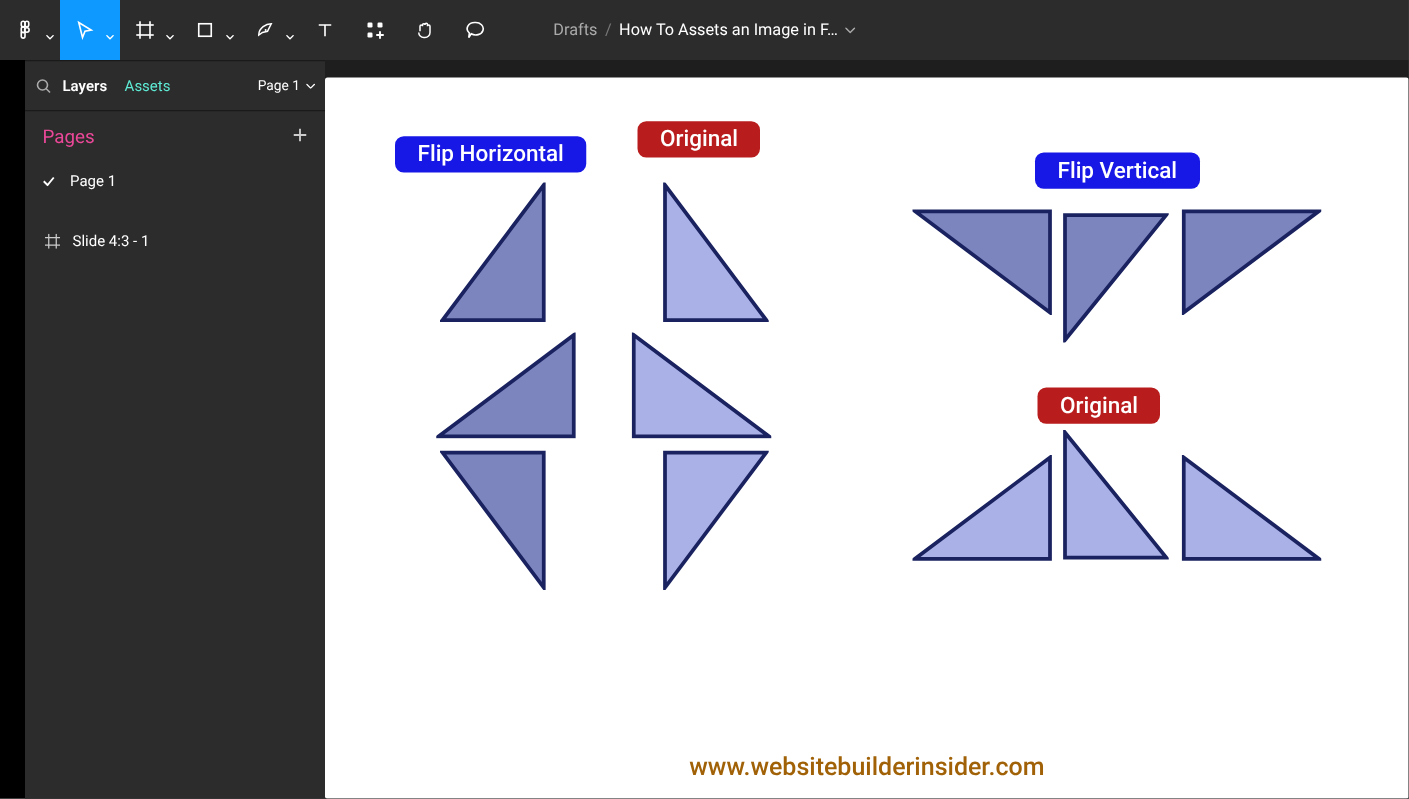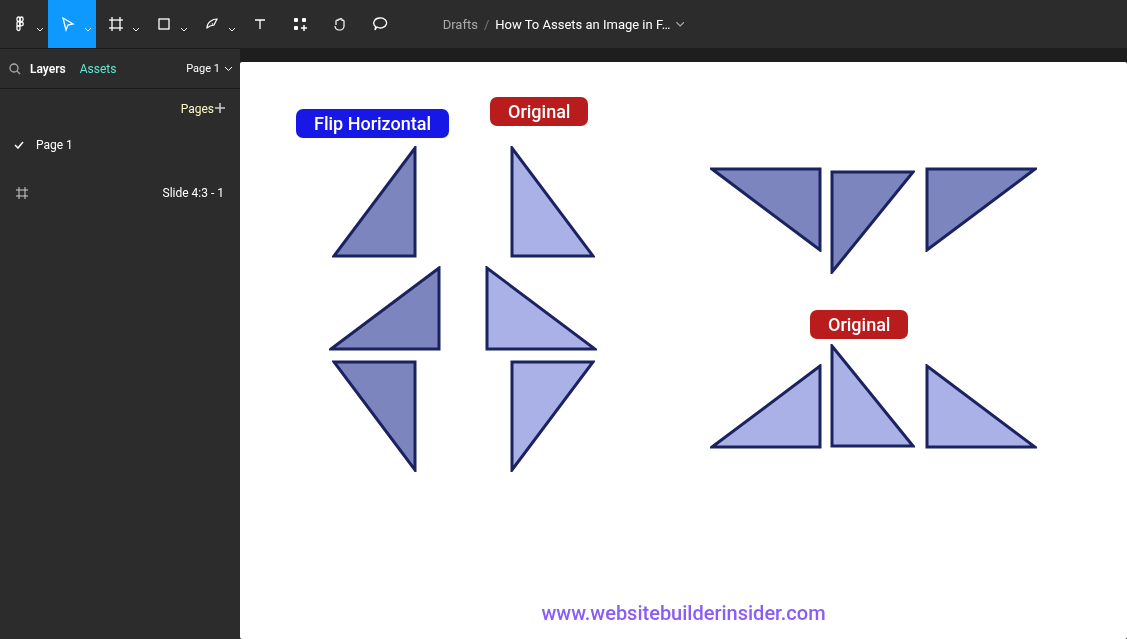--- a/index.html
+++ b/index.html
@@ -37,56 +37,56 @@
     position: absolute;
     left: 50%; transform: translateX(-50%);
     display: flex; align-items: center;
     font-size: 13px; color: #fff;
     height: 48px; gap: 6px;
   }
   .doc-title .drafts { color: #aaa; }
   .doc-title .slash { color: #777; }
 
   
-  .main { flex: 1; display: flex; }
+  .main { flex: 1; display: flex; padding-left: 20px; }
   .sidebar {
     width: 240px;
     background: #2c2c2c;
     display: flex; flex-direction: column;
     border-top: 1px solid #1a1a1a;
   }
   .side-tabs {
     height: 40px; display:flex; align-items:center; padding: 0 8px;
     font-size: 12px;
     border-bottom: 1px solid #1a1a1a;
   }
   .side-tabs .search-ico { color:#aaa; margin-right:8px; display:flex; }
   .side-tabs .tab { color:#5eead4; margin-right:14px; cursor:pointer; }
   .side-tabs .tab.active { color:#fff; font-weight:600; }
   .side-tabs .page-sel { margin-left:auto; color:#fff; display:flex; align-items:center; gap:4px; font-size:11px; cursor:pointer; }
 
   .pages-hdr {
     height: 40px; display:flex; align-items:center; padding:0 14px;
-    font-size: 12px; color:#fef9c3;
-    justify-content: flex-end;
+    font-size: 15px; color:#ec4899;
+    justify-content: space-between;
   }
   .pages-hdr .plus { color:#ccc; cursor:pointer; }
   .page-row {
     height: 32px; display: flex; align-items: center; gap: 10px;
     padding: 0 14px; font-size: 12px;
   }
   .page-row .check { width:12px; color:#fff; }
 
   .layers {
     margin-top: 16px;
     padding: 0 8px;
   }
   .layer-row {
-    height: 32px; display:flex; align-items:center; gap:20px;
-    padding: 0 8px; font-size:12px; color:#fff; border-radius:2px;justify-content:space-between;
+    height: 32px; display:flex; align-items:center; gap:10px;
+    padding: 0 8px; font-size:12px; color:#fff; border-radius:2px;
   }
   .layer-row .frame-ico { color:#ccc; display:flex; }
 
   
   .canvas-wrap { flex:1; background:#1e1e1e; position:relative; overflow:hidden; }
   .canvas {
     position:absolute; left:0; top:14px; right:0; bottom:0;
     background:#fff; border-radius:2px;
   }
   .slide { position:relative; width:100%; height:100%; }
@@ -96,21 +96,21 @@
     padding: 4px 18px; border-radius: 7px;
     text-align:center;
   }
   .label.blue { background:#1818e6; }
   .label.orange { background:#b91c1c; }
   .tri-svg { position:absolute; display:block; }
 
   .footer-url {
     position:absolute; left:50%; transform:translateX(-50%);
     bottom: 14px;
-    color:#8b5cf6; font-size:20px; font-weight:500;
+    color:#a16207; font-size:20px; font-weight:500;
   }
 </style>
 </head>
 <body>
 
 <div class="app">
 
   <div class="toolbar">
     <div class="tool-btn with-caret">
       <svg width="16" height="16" viewBox="0 0 16 16">
@@ -267,20 +267,21 @@
         </div>
       </div>
     </div>
 
     <div class="canvas-wrap">
       <div class="canvas">
         <div class="slide">
 
           <div class="label blue" style="left:56px; top:47px;">Flip Horizontal</div>
           <div class="label orange" style="left:250px; top:35px;">Original</div>
+          <div class="label blue" style="left:568px; top:60px;">Flip Vertical</div>
           <div class="label orange" style="left:570px; top:248px;">Original</div>
 
           <svg class="tri-svg" style="left:92px; top:84px;" width="85" height="112">
             <polygon points="2,110 83,2 83,110" fill="#7d85bf" stroke="#1a2360" stroke-width="3"></polygon>
           </svg>
           <svg class="tri-svg" style="left:89px; top:204px;" width="112" height="85">
             <polygon points="2,83 110,2 110,83" fill="#7d85bf" stroke="#1a2360" stroke-width="3"></polygon>
           </svg>
           <svg class="tri-svg" style="left:92px; top:298px;" width="85" height="112">
             <polygon points="2,2 83,2 83,110" fill="#7d85bf" stroke="#1a2360" stroke-width="3"></polygon>

